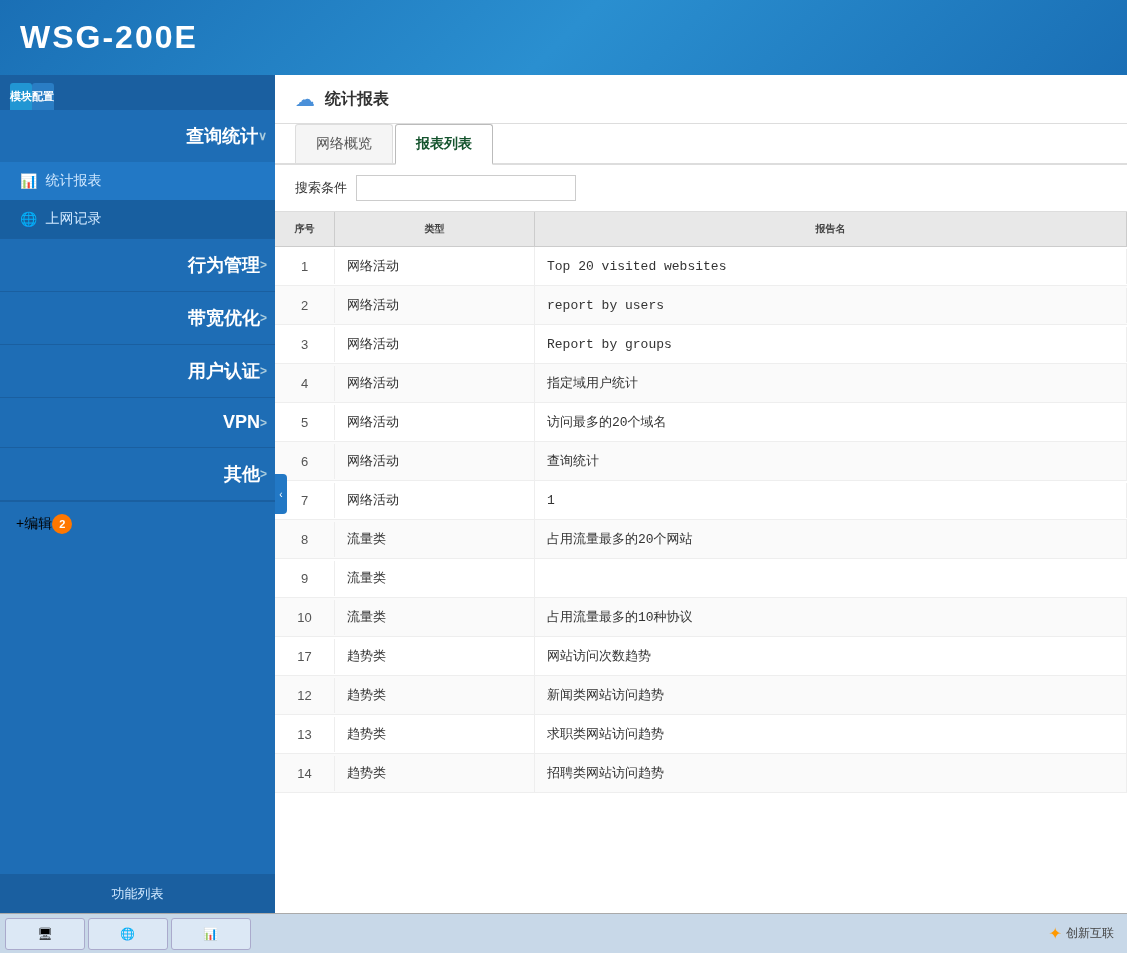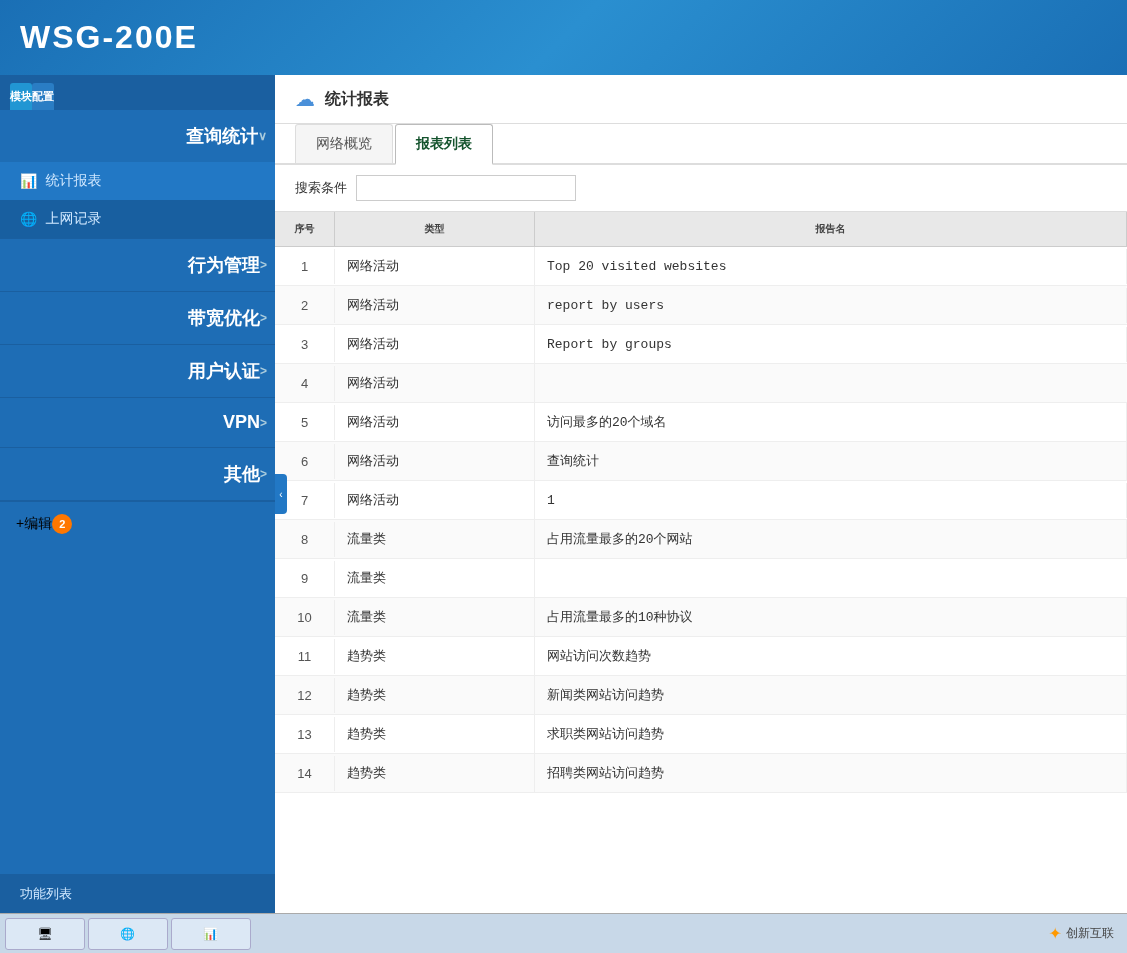--- a/index.html
+++ b/index.html
@@ -108,25 +108,26 @@
       display: flex;
       align-items: center;
       justify-content: center;
       color: white;
       font-size: 10px;
       z-index: 10;
     }
 
     #sidebar-footer {
       margin-top: auto;
-      padding: 10px 20px;
+      padding: 10px 28px;
       color: #d0e8ff;
       font-size: 13px;
       border-top: 1px solid #1a5fa0;
       background: #1a5fa0;
+      text-align: center;
     }
 
     #edit-badge {
       display: inline-flex;
       align-items: center;
       cursor: pointer;
     }
     .badge {
       background: #ff7700;
       color: white;
@@ -413,20 +414,21 @@
       <div class="td td-report">report  by  users</div>
     </div>
         <div class="table-row">
       <div class="td td-seq">3</div>
       <div class="td td-type">网络活动</div>
       <div class="td td-report">Report  by  groups</div>
     </div>
         <div class="table-row">
       <div class="td td-seq">4</div>
       <div class="td td-type">网络活动</div>
+      <div class="td td-report">指定域用户统计</div>
     </div>
         <div class="table-row">
       <div class="td td-seq">5</div>
       <div class="td td-type">网络活动</div>
       <div class="td td-report">访问最多的20个域名</div>
     </div>
         <div class="table-row">
       <div class="td td-seq">6</div>
       <div class="td td-type">网络活动</div>
       <div class="td td-report">查询统计</div>
@@ -444,21 +446,21 @@
         <div class="table-row">
       <div class="td td-seq">9</div>
       <div class="td td-type">流量类</div>
     </div>
         <div class="table-row">
       <div class="td td-seq">10</div>
       <div class="td td-type">流量类</div>
       <div class="td td-report">占用流量最多的10种协议</div>
     </div>
         <div class="table-row">
-      <div class="td td-seq">11</div>
+      <div class="td td-seq">17</div>
       <div class="td td-type">趋势类</div>
       <div class="td td-report">网站访问次数趋势</div>
     </div>
         <div class="table-row">
       <div class="td td-seq">12</div>
       <div class="td td-type">趋势类</div>
       <div class="td td-report">新闻类网站访问趋势</div>
     </div>
         <div class="table-row">
       <div class="td td-seq">13</div>

